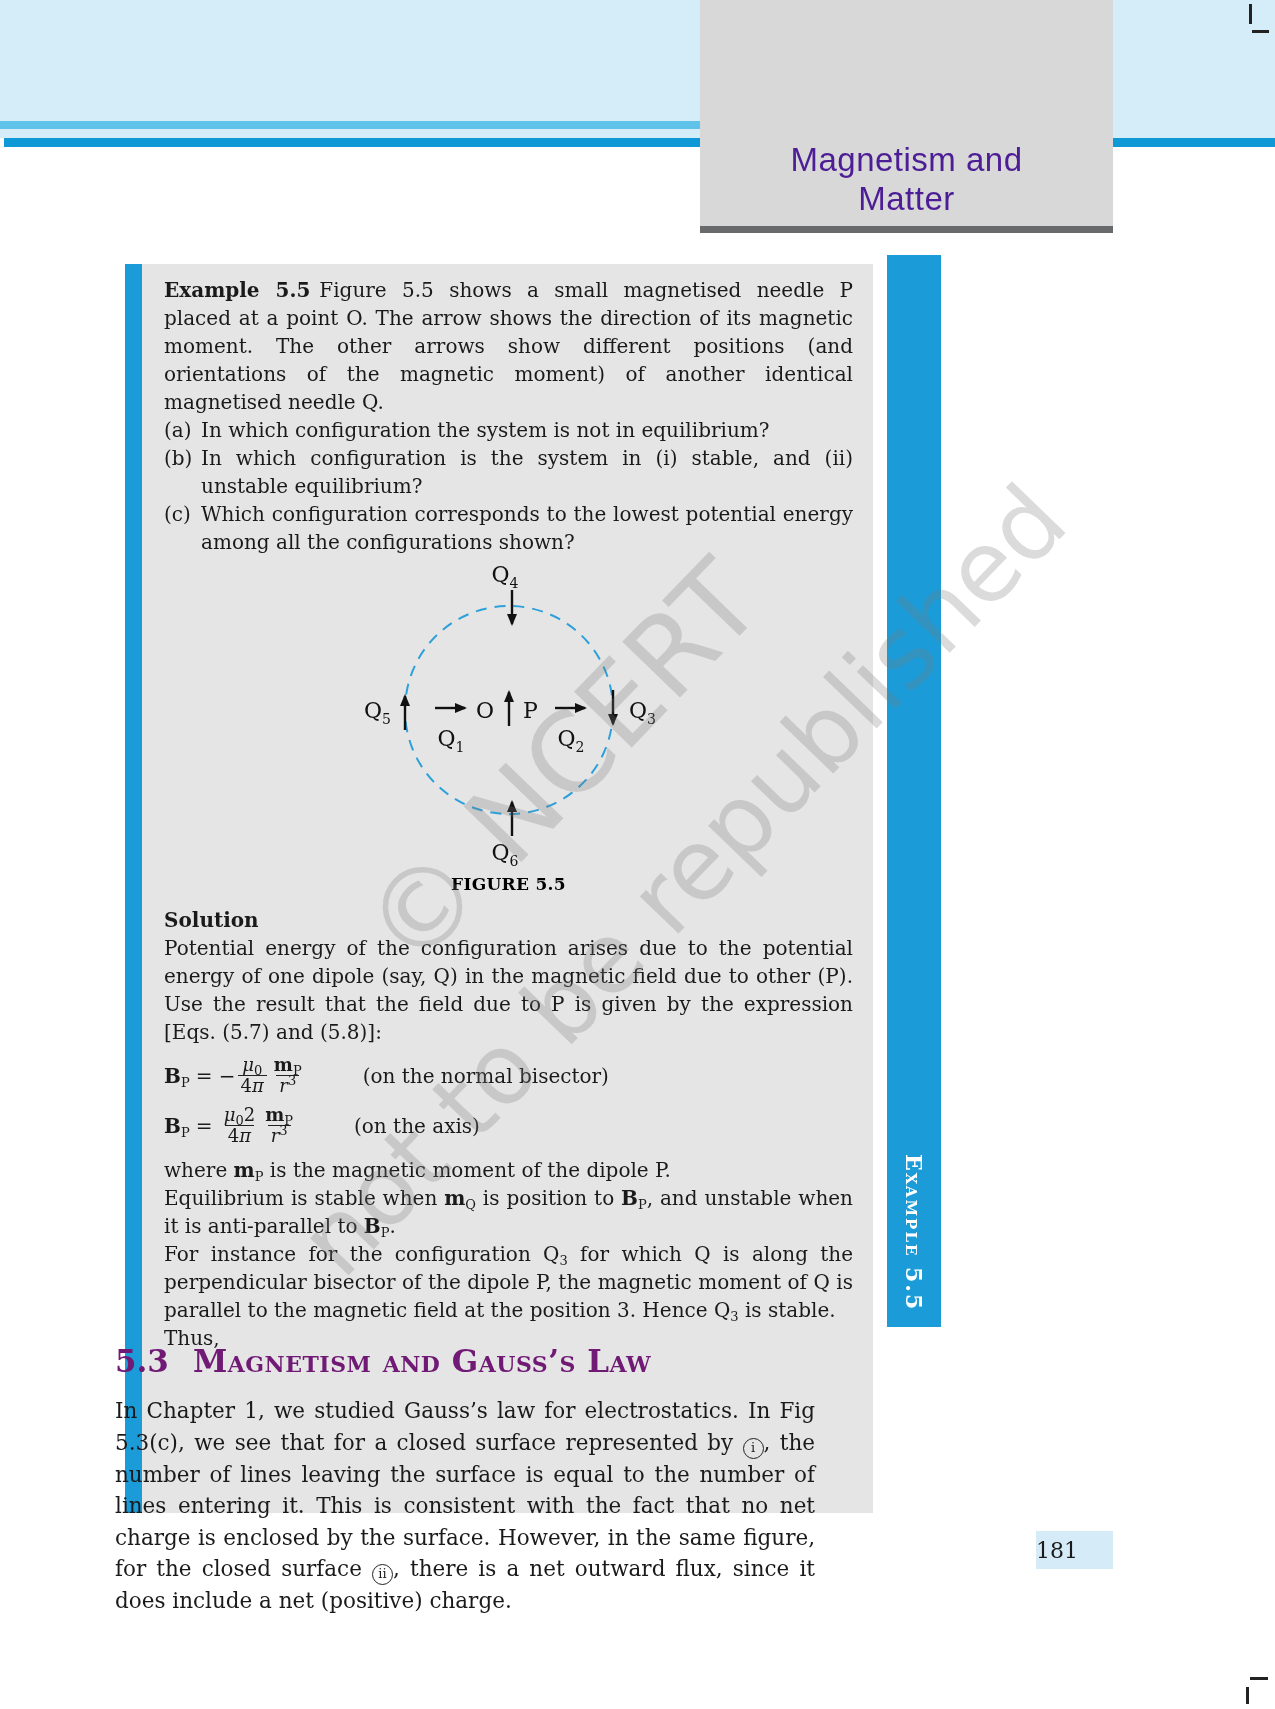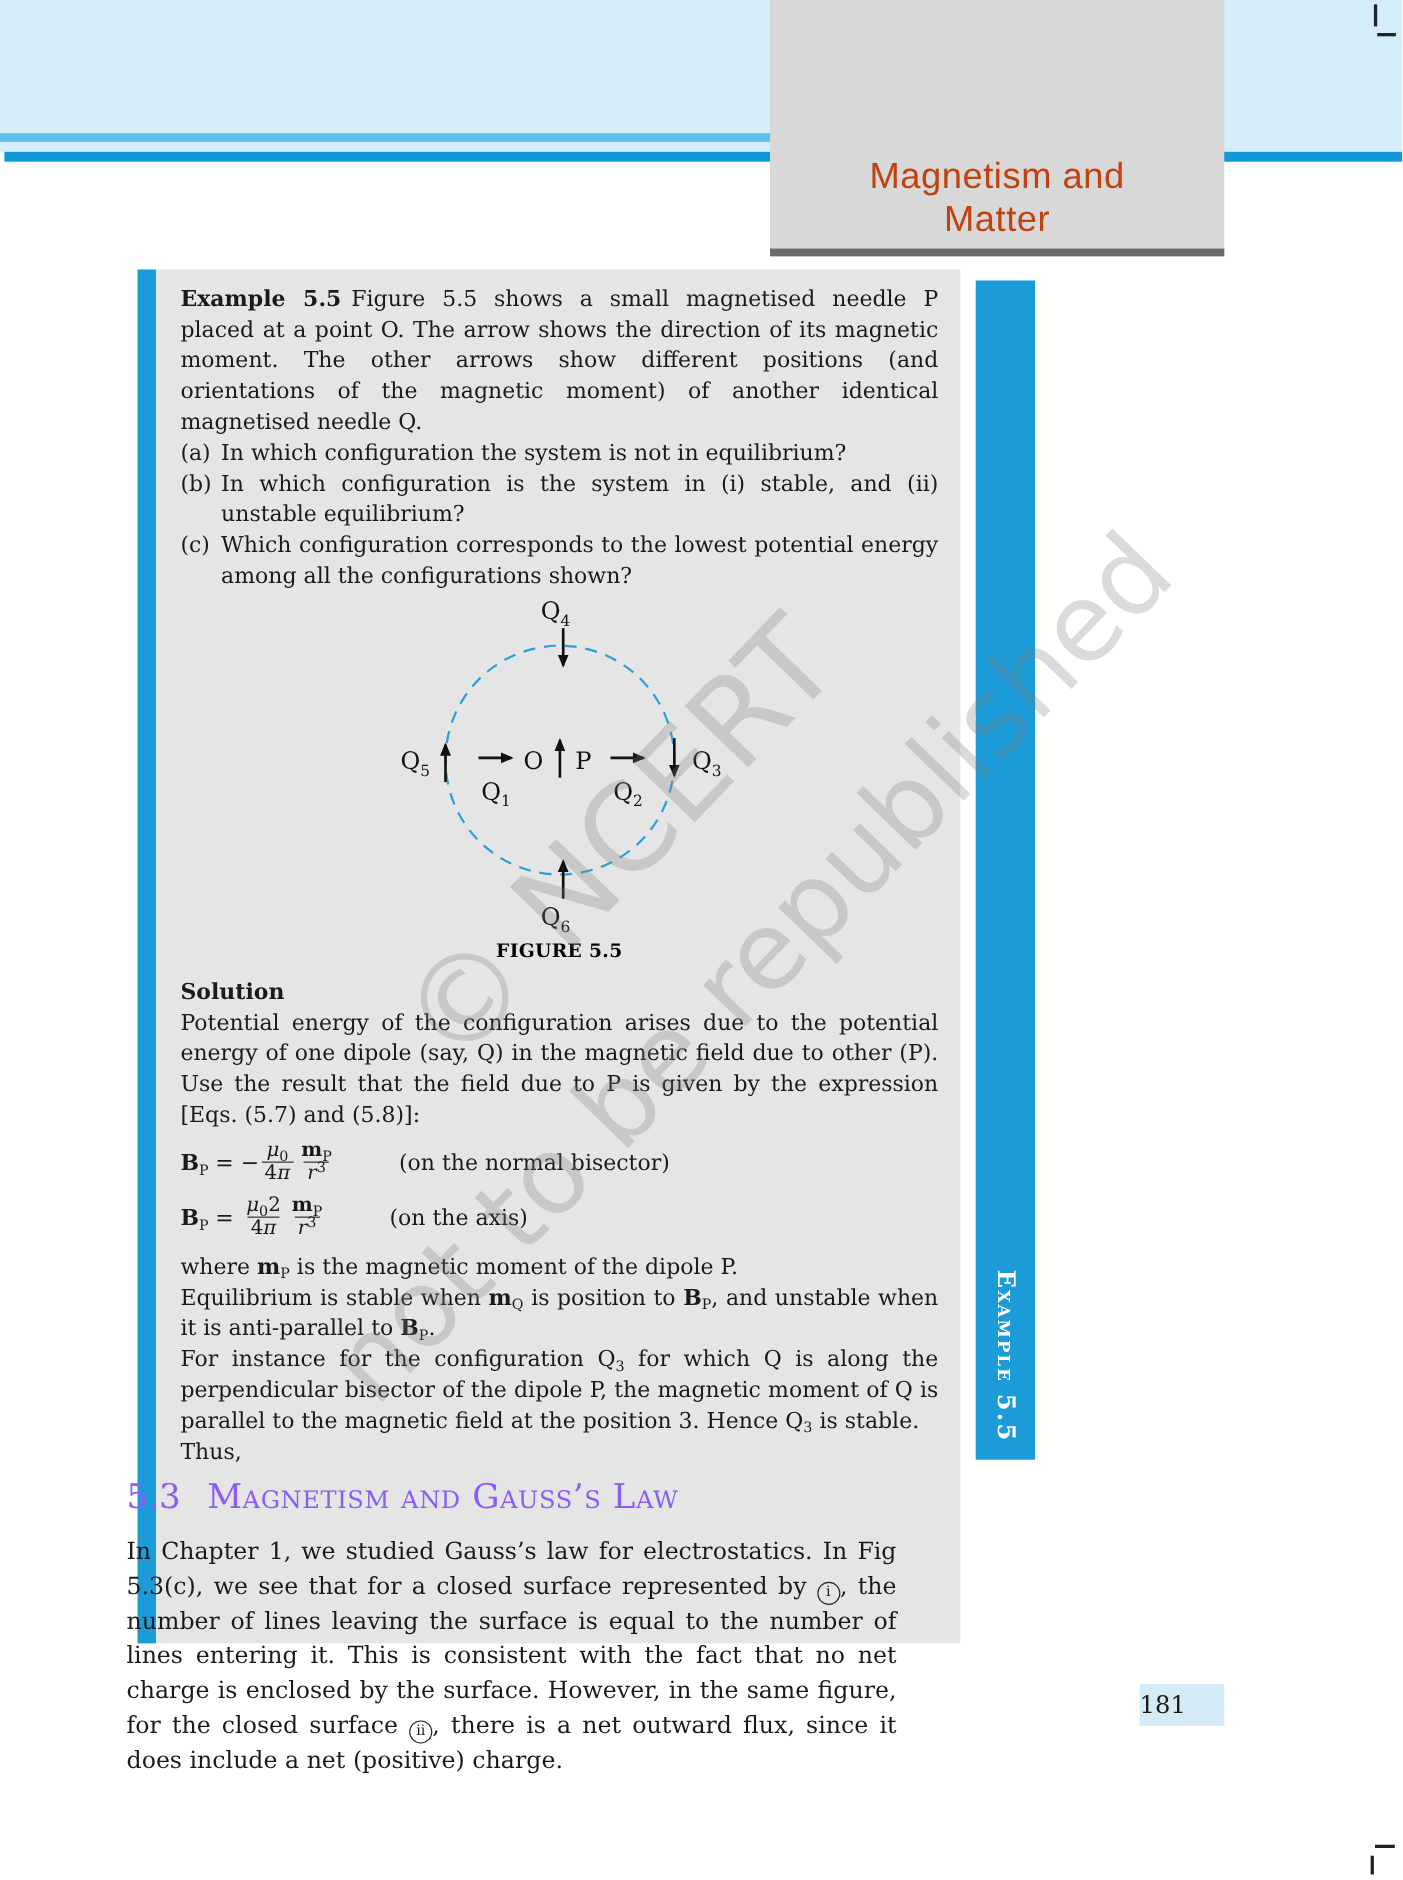--- a/index.html
+++ b/index.html
@@ -8,39 +8,39 @@
 
   
   .band-light{position:absolute;left:0;top:0;width:1275px;height:138px;background:#d5ecf9;}
   .stripe-mid{position:absolute;left:0;top:121px;width:700px;height:8px;background:#5ec2e9;}
   .stripe-dark{position:absolute;left:4px;top:138px;width:1271px;height:9px;background:#0f99d6;}
 
   
   .chapter-box{position:absolute;left:700px;top:0;width:413px;height:226px;background:#d8d8d8;
                border-bottom:7px solid #696a6c;z-index:3;display:flex;align-items:flex-end;justify-content:center;}
   .chapter-title{text-align:center;font-family:"Liberation Sans",sans-serif;font-size:33px;
-                 line-height:39px;color:#c2410c;padding-bottom:8px;letter-spacing:.5px;}
+                 line-height:39px;color:#4c1d95;padding-bottom:8px;letter-spacing:.5px;}
 
   
   .cm{position:absolute;background:#222;z-index:4;}
   .cm-tr-v{left:1249px;top:4px;width:3px;height:20px;}
   .cm-tr-h{left:1252px;top:30px;width:17px;height:3px;}
   .cm-br-h{left:1250px;top:1677px;width:18px;height:3px;}
   .cm-br-v{left:1246px;top:1687px;width:3px;height:17px;}
 
   
   .watermark{position:absolute;left:110px;top:420px;width:1020px;height:800px;z-index:5;
              display:flex;flex-direction:column;align-items:center;justify-content:center;
              transform:rotate(-46deg);color:rgba(122,122,122,.27);
              font-family:"DejaVu Sans",sans-serif;pointer-events:none;}
   .wm1{font-size:110px;white-space:nowrap;}
   .wm2{font-size:98px;margin-top:46px;white-space:nowrap;}
 
   
-  .example-wrap{position:absolute;left:125px;top:245px;width:748px;height:1249px;display:flex;z-index:1;}
+  .example-wrap{position:absolute;left:125px;top:264px;width:748px;height:1249px;display:flex;z-index:1;}
   .example-accent{width:17px;background:#1b9cd9;flex:none;}
   .example-body{flex:1;background:#e5e5e5;padding:12px 20px 8px 22px;font-size:20px;line-height:28px;
                 text-align:justify;overflow:hidden;}
   .ex-label{margin-right:9px;}
   .ex-intro{margin:0;}
   .li-row{display:flex;margin:0;}
   .li-label{width:37px;flex:none;}
   .li-text{flex:1;text-align:justify;}
 
   
@@ -62,21 +62,21 @@
   sup{font-size:13px;vertical-align:7px;line-height:0;}
 
   
   .side-bar{position:absolute;left:887px;top:255px;width:54px;height:1072px;background:#1b9cd9;
             display:flex;align-items:flex-end;justify-content:center;z-index:1;}
   .side-text{writing-mode:vertical-rl;color:#fff;font-weight:bold;font-size:22px;
              letter-spacing:2px;font-variant:small-caps;padding-bottom:16px;}
 
   
   .section{position:absolute;left:115px;top:1343px;width:700px;z-index:1;}
-  .section h2{margin:0 0 16px;color:#8b5cf6;font-size:31px;font-weight:normal;}
+  .section h2{margin:0 0 16px;color:#701a75;font-size:31px;font-weight:bold;}
   .secnum{margin-right:24px;}
   .sectitle{font-variant:small-caps;letter-spacing:.5px;}
   .section p{margin:0;font-size:21.5px;line-height:31.5px;text-align:justify;}
   .circled{display:inline-block;min-width:21px;height:21px;border:1.8px solid #222;border-radius:50%;
            font-size:13px;line-height:18px;text-align:center;vertical-align:-2px;padding:0 1px;
            box-sizing:border-box;font-style:normal;}
 
   
   .page-badge{position:absolute;left:1036px;top:1531px;width:77px;height:38px;background:#d6ebf8;
               display:flex;align-items:center;justify-content:flex-start;font-size:22px;z-index:1;}

